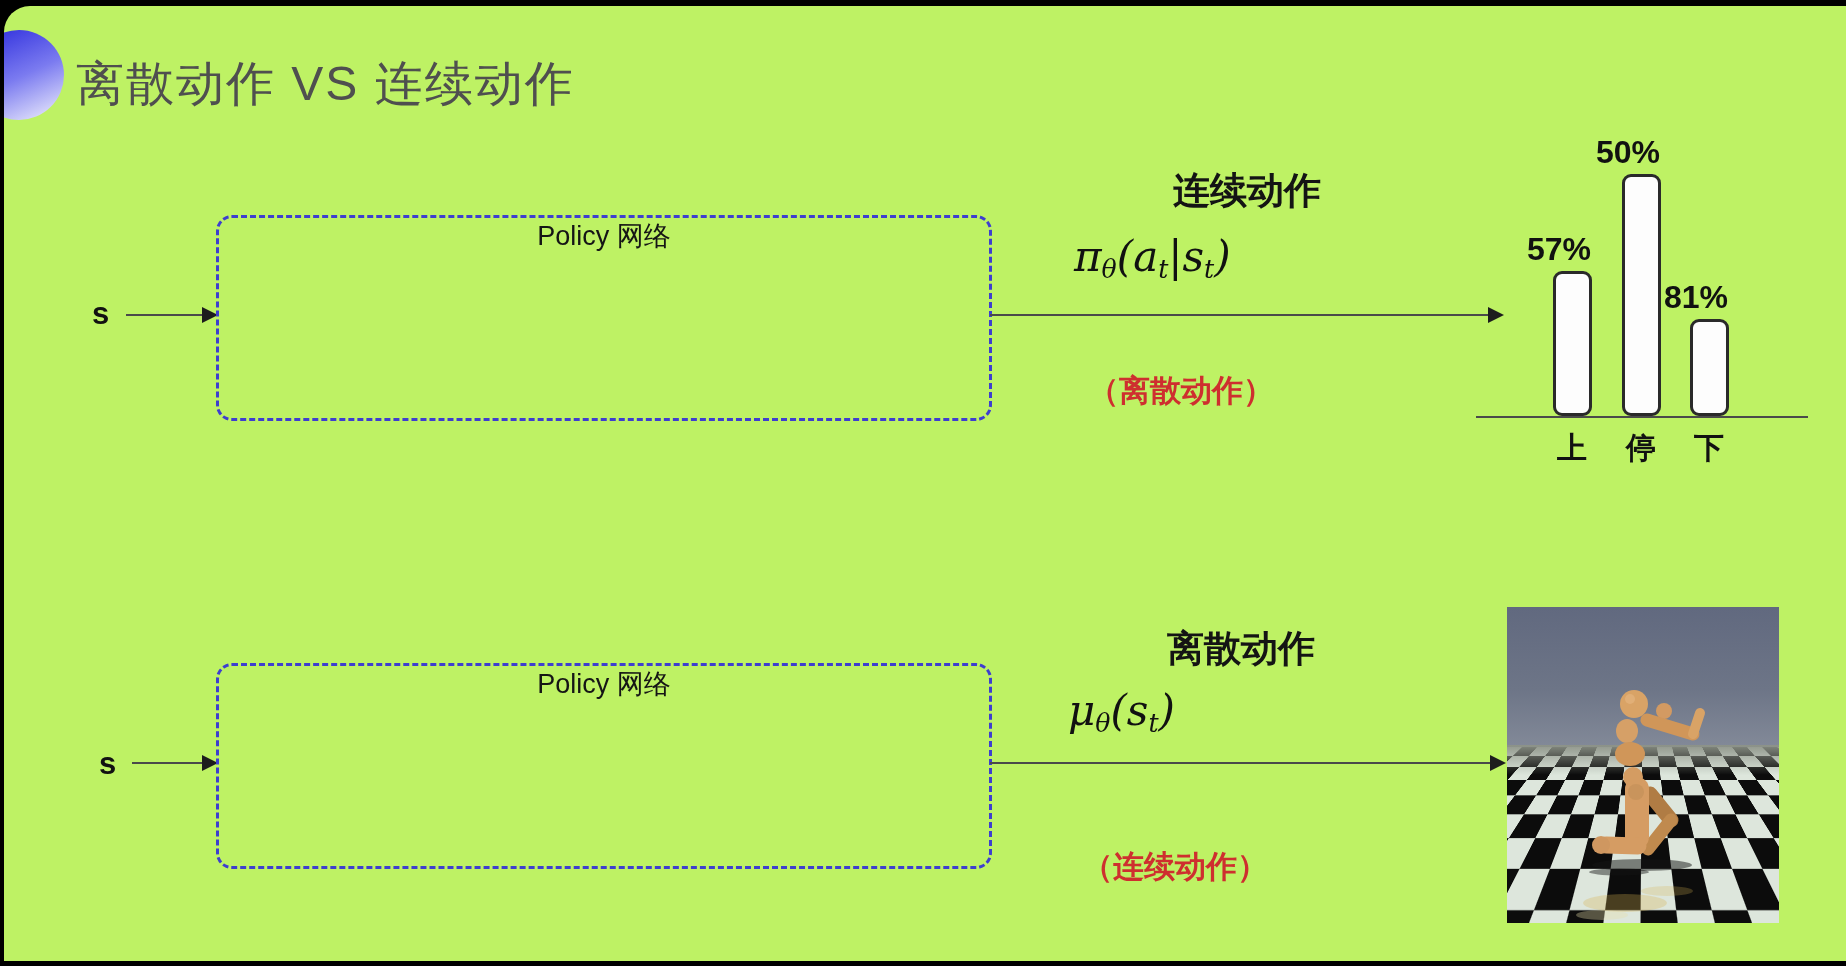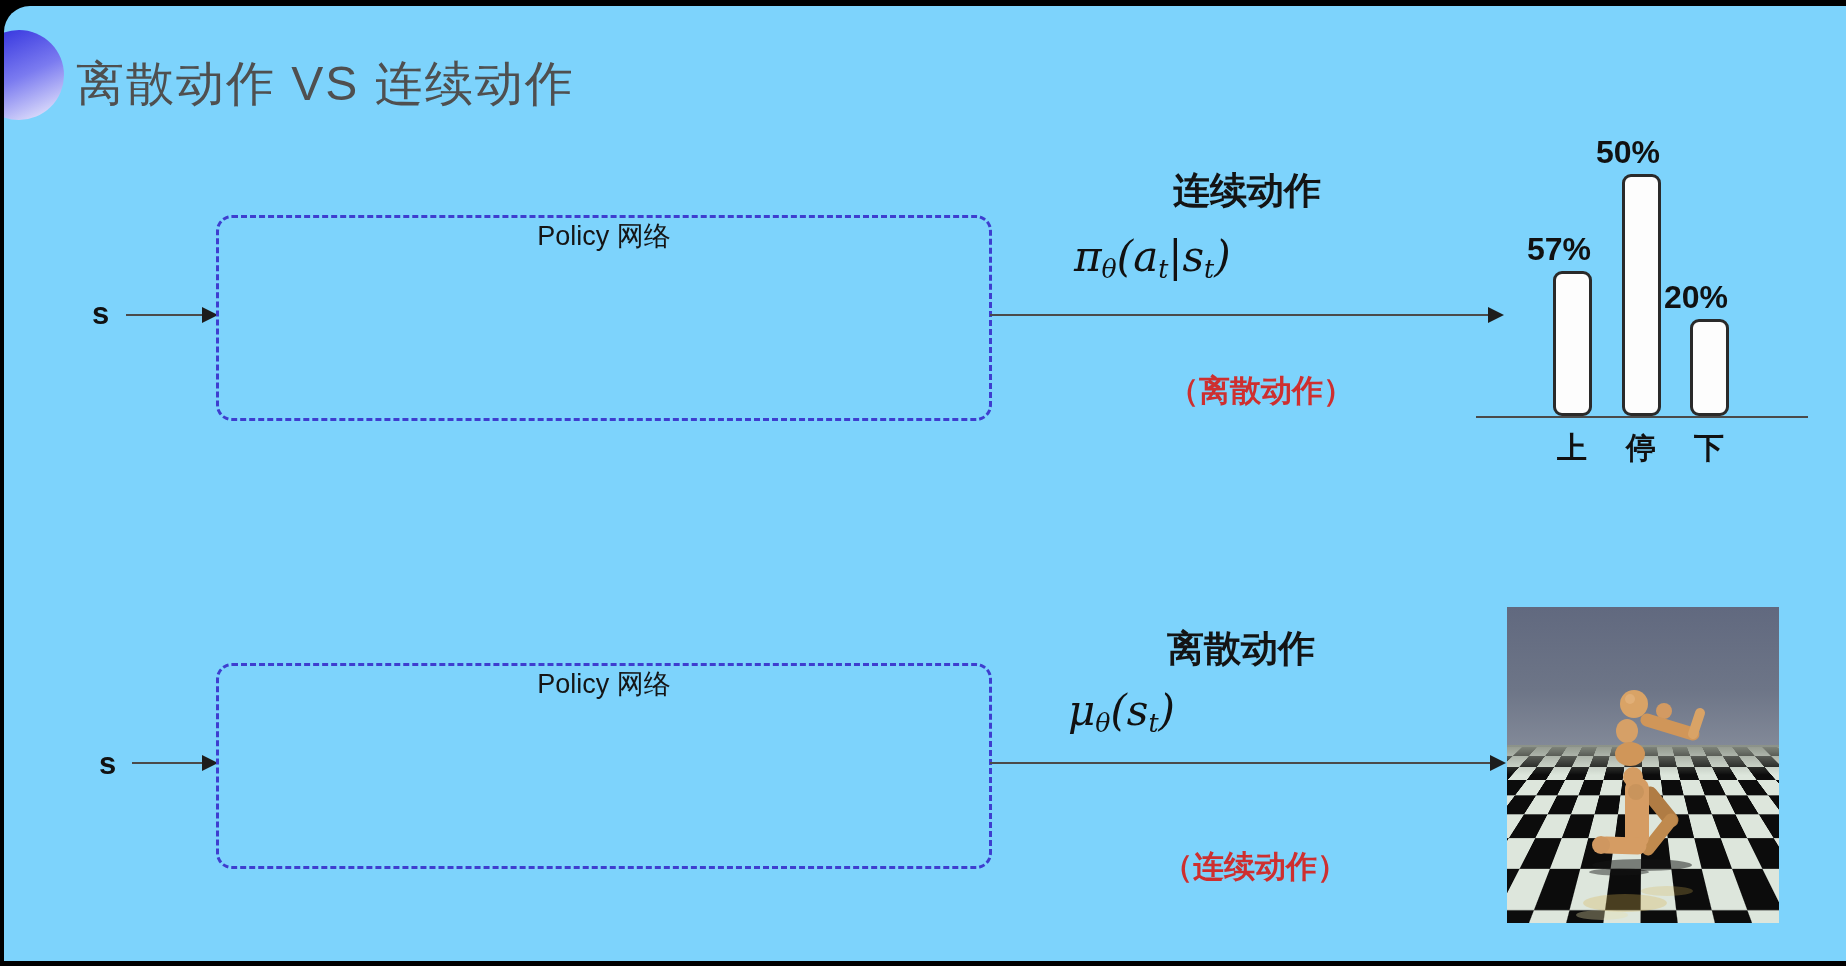--- a/index.html
+++ b/index.html
@@ -1,17 +1,17 @@
 <!DOCTYPE html>
 <html><head>
 <meta charset="utf-8">
 <style>
   html,body{margin:0;padding:0;background:#000;width:1846px;height:966px;overflow:hidden;}
   .frame{position:absolute;left:0;top:0;width:1846px;height:966px;background:#000;}
-  .slide{position:absolute;left:4px;top:6px;right:0;bottom:5px;background:#7dd3fc;
+  .slide{position:absolute;left:4px;top:6px;right:0;bottom:5px;background:#bef264;
          border-top-left-radius:26px;overflow:hidden;
          font-family:"Liberation Sans",sans-serif;color:#1b1b1b;}
 
   
   .title-orb{position:absolute;left:-30px;top:24px;width:90px;height:90px;border-radius:50%;
              background:linear-gradient(155deg,#3b3be0 12%,#7b7bf0 52%,#eaeafc 96%);}
   .page-title{position:absolute;left:72px;top:46px;font-size:48px;font-weight:500;
               color:#4f4f4f;letter-spacing:2px;white-space:nowrap;}
 
   
@@ -27,21 +27,21 @@
   .h-arrow{position:absolute;height:16px;}
   .h-arrow::before{content:'';position:absolute;left:0;right:13px;top:7px;height:2px;background:#4a4a4a;}
   .h-arrow::after{content:'';position:absolute;right:0;top:0;width:0;height:0;
                   border-left:16px solid #1d1d1d;border-top:8px solid transparent;border-bottom:8px solid transparent;}
 
   
   .policy-type{position:absolute;width:346px;text-align:center;font-size:37px;font-weight:600;color:#141414;}
   .frm{position:absolute;width:346px;font-size:42px;
        font-family:"DejaVu Serif",serif;font-style:italic;color:#111;}
   .frm .sub{font-size:0.6em;vertical-align:-0.28em;}
-  .action-note{position:absolute;width:346px;text-align:center;font-size:31px;font-weight:600;color:#ce2f2f;}
+  .action-note{position:absolute;width:346px;font-size:31px;font-weight:600;color:#ce2f2f;}
 
   
   .chart{position:absolute;left:1472px;top:100px;width:332px;height:370px;}
   .chart .baseline{position:absolute;left:0;top:310px;width:332px;height:2px;background:#4a4a4a;}
   .chart .bar{position:absolute;width:39px;border:3px solid #2a2a2a;border-radius:9px;background:#fdfdfd;box-sizing:border-box;}
   .chart .val{position:absolute;width:90px;text-align:left;font-size:32px;font-weight:700;color:#111;}
   .chart .cat{position:absolute;width:90px;text-align:center;font-size:30px;font-weight:600;color:#111;top:322px;}
 
   
   .robot{position:absolute;left:1503px;top:601px;width:272px;height:316px;overflow:hidden;
@@ -74,21 +74,21 @@
     <div class="action-note" style="left:1084px;top:364px;">（离散动作）</div>
 
     <div class="chart">
       <div class="baseline"></div>
     <div class="val" style="left: 51px; top: 125px;">57%</div>
         <div class="bar" style="left: 76.5px; top: 165px; height: 145px;"></div>
         <div class="cat" style="left: 51px;">上</div>
         <div class="val" style="left: 120px; top: 28px;">50%</div>
         <div class="bar" style="left: 145.5px; top: 68px; height: 242px;"></div>
         <div class="cat" style="left: 120px;">停</div>
-        <div class="val" style="left: 188px; top: 173px;">20%</div>
+        <div class="val" style="left: 188px; top: 173px;">81%</div>
         <div class="bar" style="left: 213.5px; top: 213px; height: 97px;"></div>
         <div class="cat" style="left: 188px;">下</div>
       </div>
 
     <div class="s-label" style="left:95px;top:740px;">s</div>
     <div class="h-arrow" style="left:128px;top:749px;width:86px;"></div>
     <div class="policy-box" style="top:657px;">
       <span class="box-label">Policy 网络</span>
     </div>
     <div class="h-arrow" style="left:986px;top:749px;width:516px;"></div>

